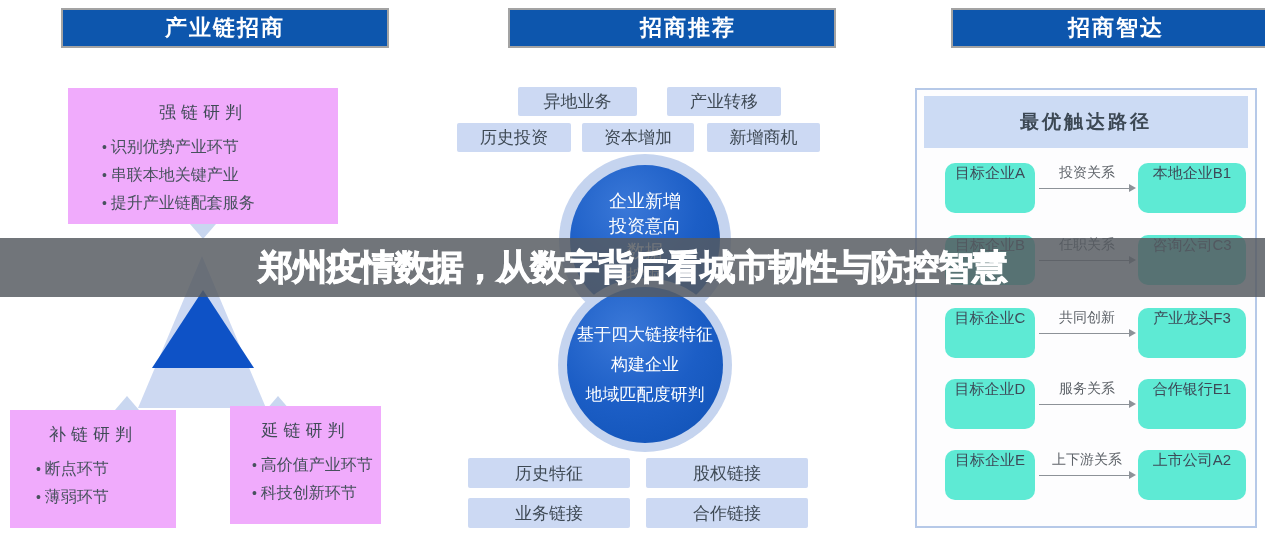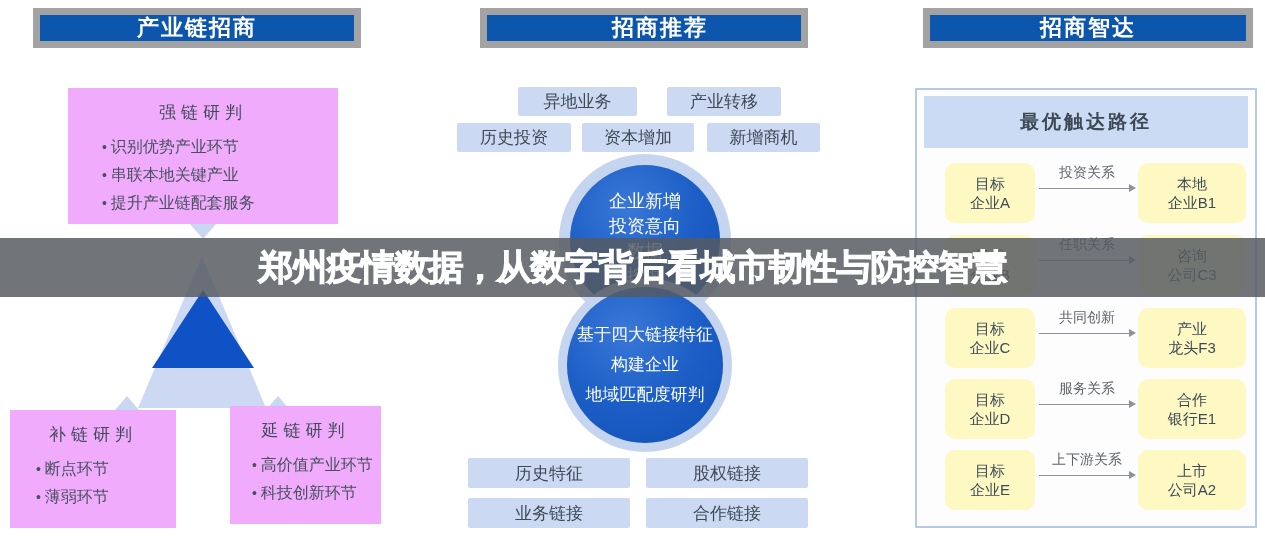--- a/index.html
+++ b/index.html
@@ -1,22 +1,22 @@
 <!DOCTYPE html>
 <html><head>
 <meta charset="utf-8">
 <style>
   html,body{margin:0;padding:0;background:#fff;}
   body{font-family:"Liberation Sans","DejaVu Sans",sans-serif;}
   .stage{position:relative;width:1265px;height:536px;background:#ffffff;overflow:hidden;}
 
   
-  .col-header{position:absolute;top:8px;height:40px;background:#0d56ad;border:7px solid #a3a3a3;
+  .col-header{position:absolute;top:8px;height:40px;background:#0d56ad;border:2px solid #a3a3a3;
     color:#fff;font-size:22px;font-weight:bold;display:flex;align-items:center;justify-content:center;
-    letter-spacing:2px;box-sizing:border-box;}
+    letter-spacing:2px;box-sizing:border-box;margin-left:28px;}
   .hdr-left{left:33px;width:328px;}
   .hdr-mid{left:480px;width:328px;padding-left:32px;}
   .hdr-right{left:923px;width:330px;}
 
   
   .info-box{position:absolute;background:#f0abfc;color:#434e5a;box-sizing:border-box;}
   .info-box .ib-title{text-align:center;font-size:17px;letter-spacing:5px;padding-top:13px;color:#3f4a56;}
   .info-box ul{margin:9px 0 0 0;padding:0;list-style:none;}
   .info-box li{font-size:16px;line-height:27px;color:#47515d;}
   .info-box li::before{content:"• ";font-size:14px;}
@@ -65,23 +65,23 @@
   .cline{display:block;}
 
   
   .panel{position:absolute;left:915px;top:88px;width:342px;height:440px;background:#fdfdfe;
     border:2px solid #b6c9e8;box-sizing:border-box;}
   .panel-title{position:absolute;left:7px;top:6px;width:324px;height:52px;background:#ccdbf4;
     color:#3c4854;font-size:19px;font-weight:bold;letter-spacing:3px;
     display:flex;align-items:center;justify-content:center;}
   .path-row{position:absolute;left:0;width:100%;height:50px;}
   .row-1{top:73px;}.row-2{top:145px;}.row-3{top:218px;}.row-4{top:289px;}.row-5{top:360px;}
-  .node{position:absolute;top:0;height:60px;background:#fef9c3;border-radius:10px;
+  .node{position:absolute;top:0;height:50px;background:#5eead4;border-radius:10px;
     color:#3d4a58;font-size:15px;line-height:19px;text-align:center;
-    display:flex;flex-direction:column;justify-content:center;}
+    display:flex;flex-direction:row;justify-content:center;}
   .node-from{left:28px;width:90px;}
   .node-to{left:221px;width:108px;}
   .rel-label{position:absolute;left:120px;top:1px;width:100px;text-align:center;
     font-size:14px;color:#5f646a;}
   .rel-line{position:absolute;left:122px;top:25px;width:92px;height:1px;background:#8d9298;}
   .rel-arrow{position:absolute;left:212px;top:21px;width:0;height:0;
     border-top:4px solid transparent;border-bottom:4px solid transparent;border-left:7px solid #8d9298;}
 
   
   .banner{position:absolute;left:0;top:238px;width:1265px;height:59px;

